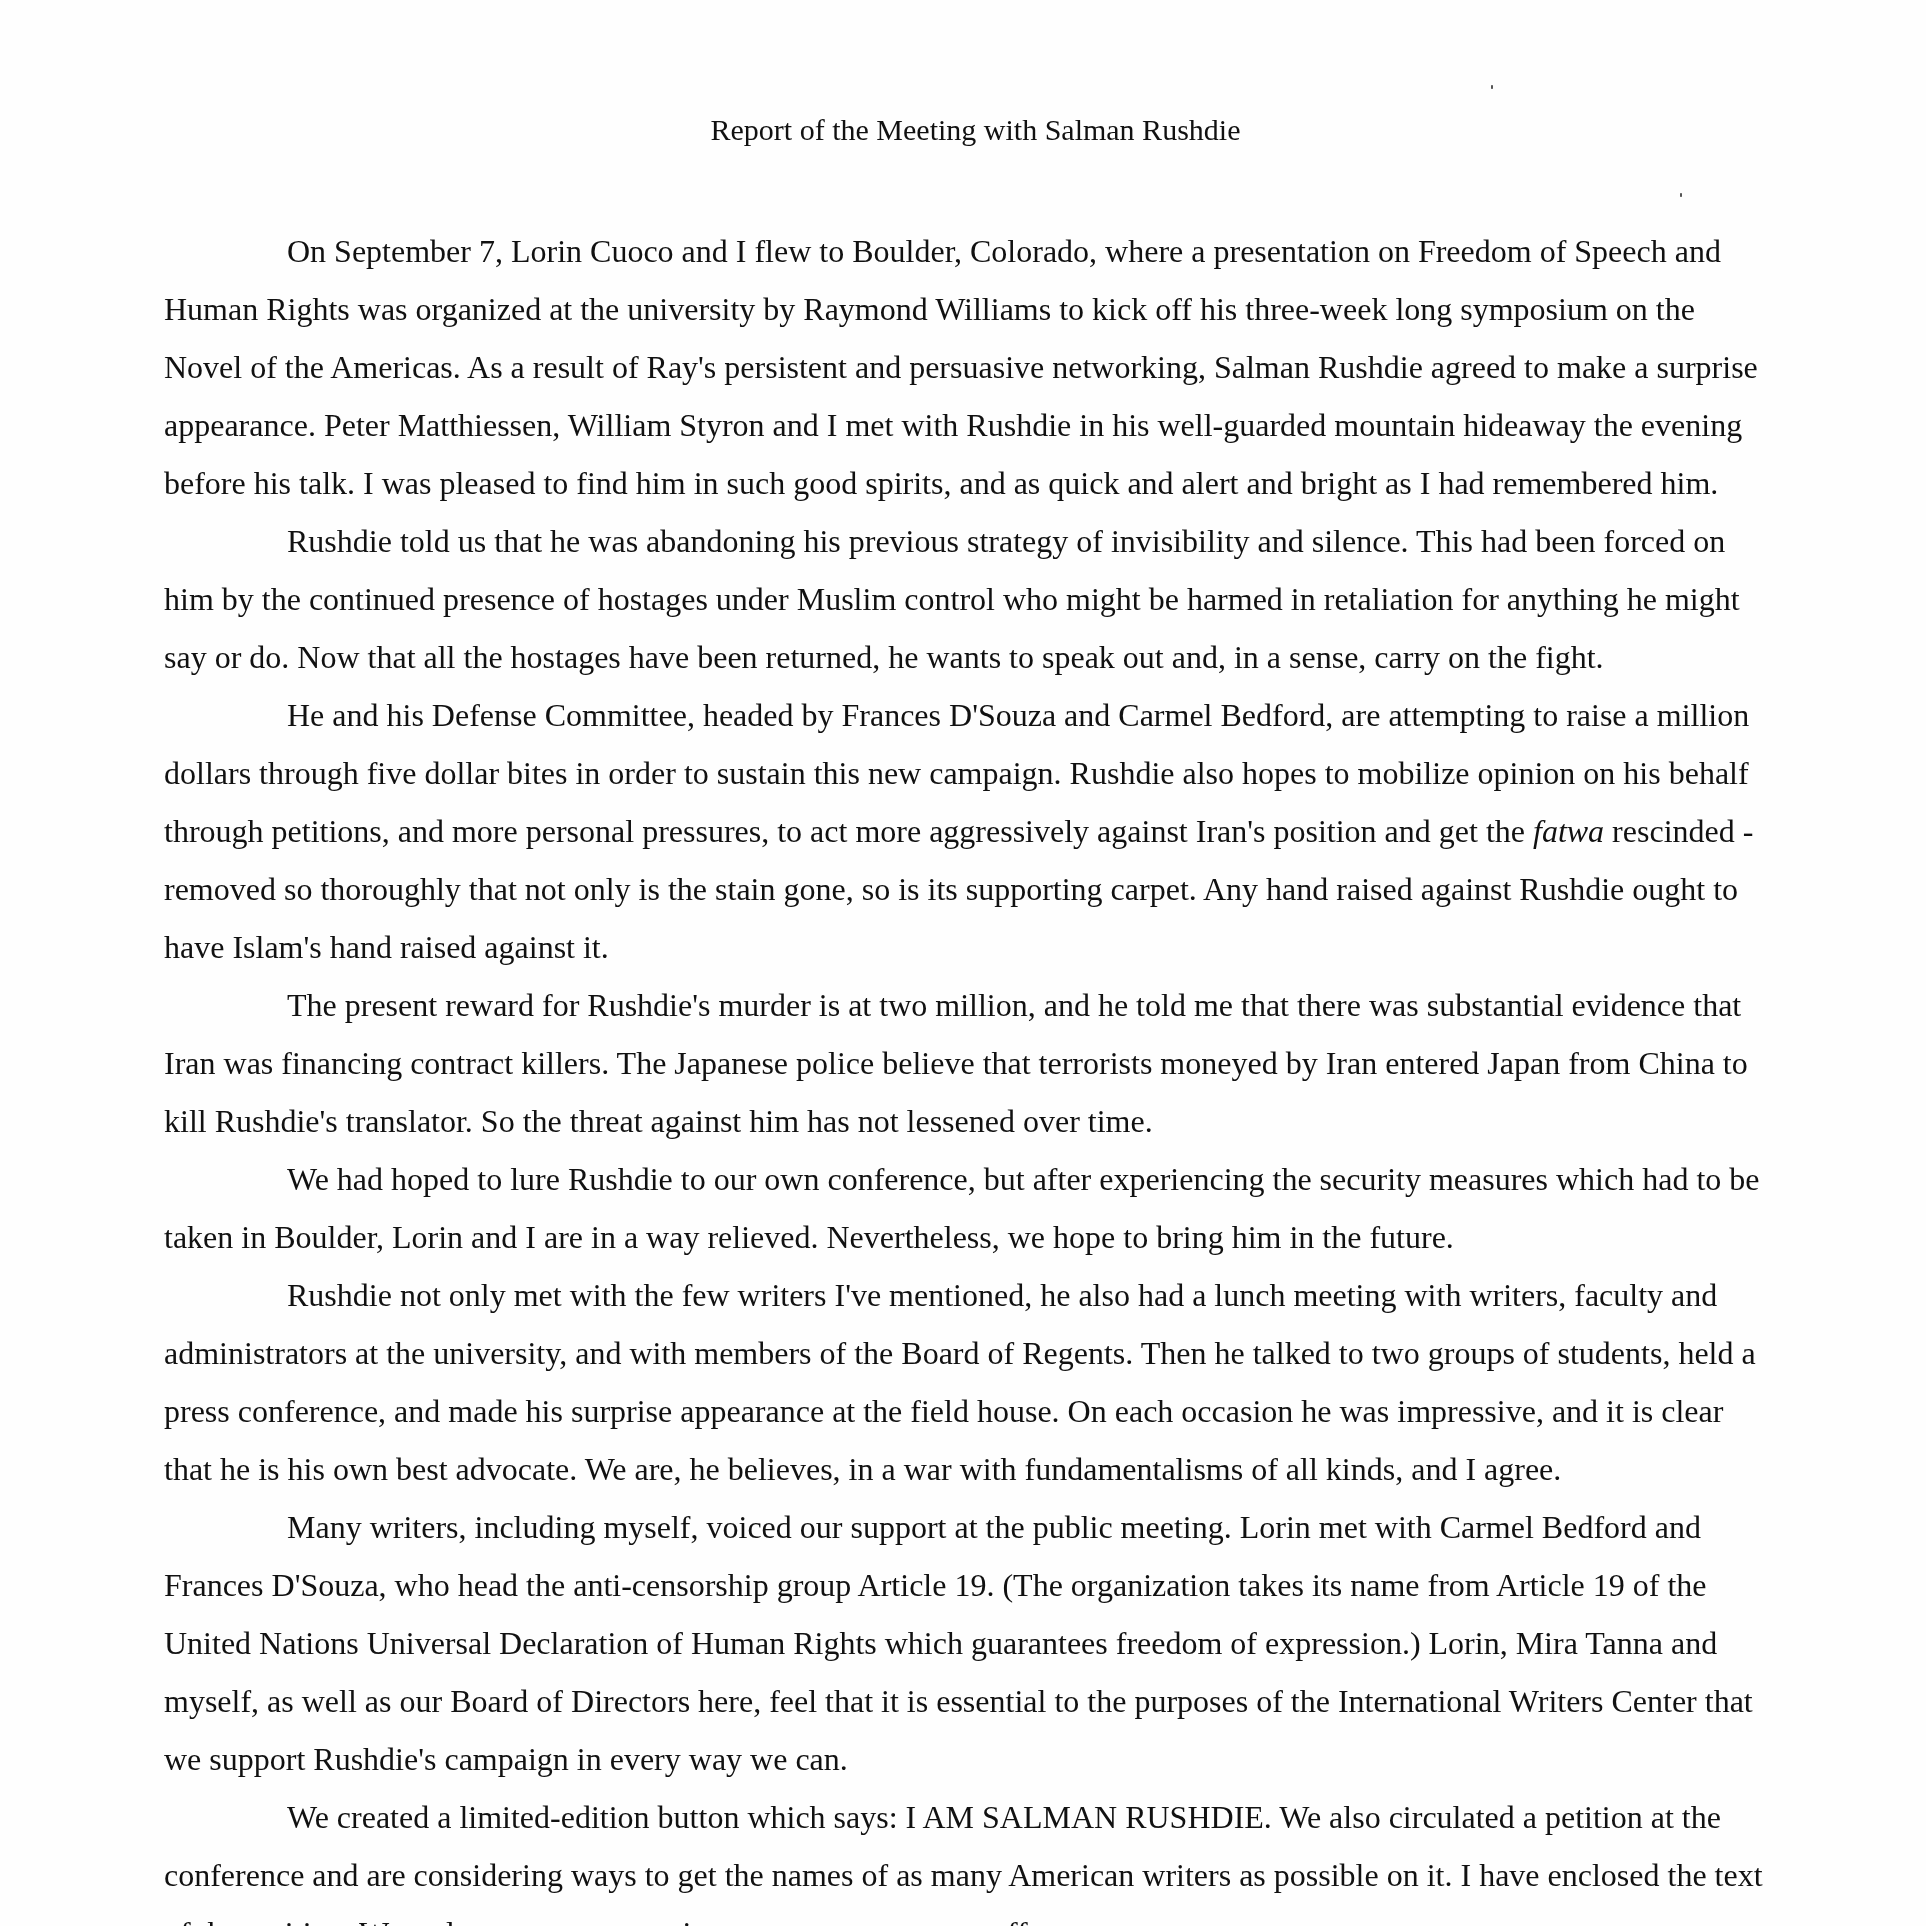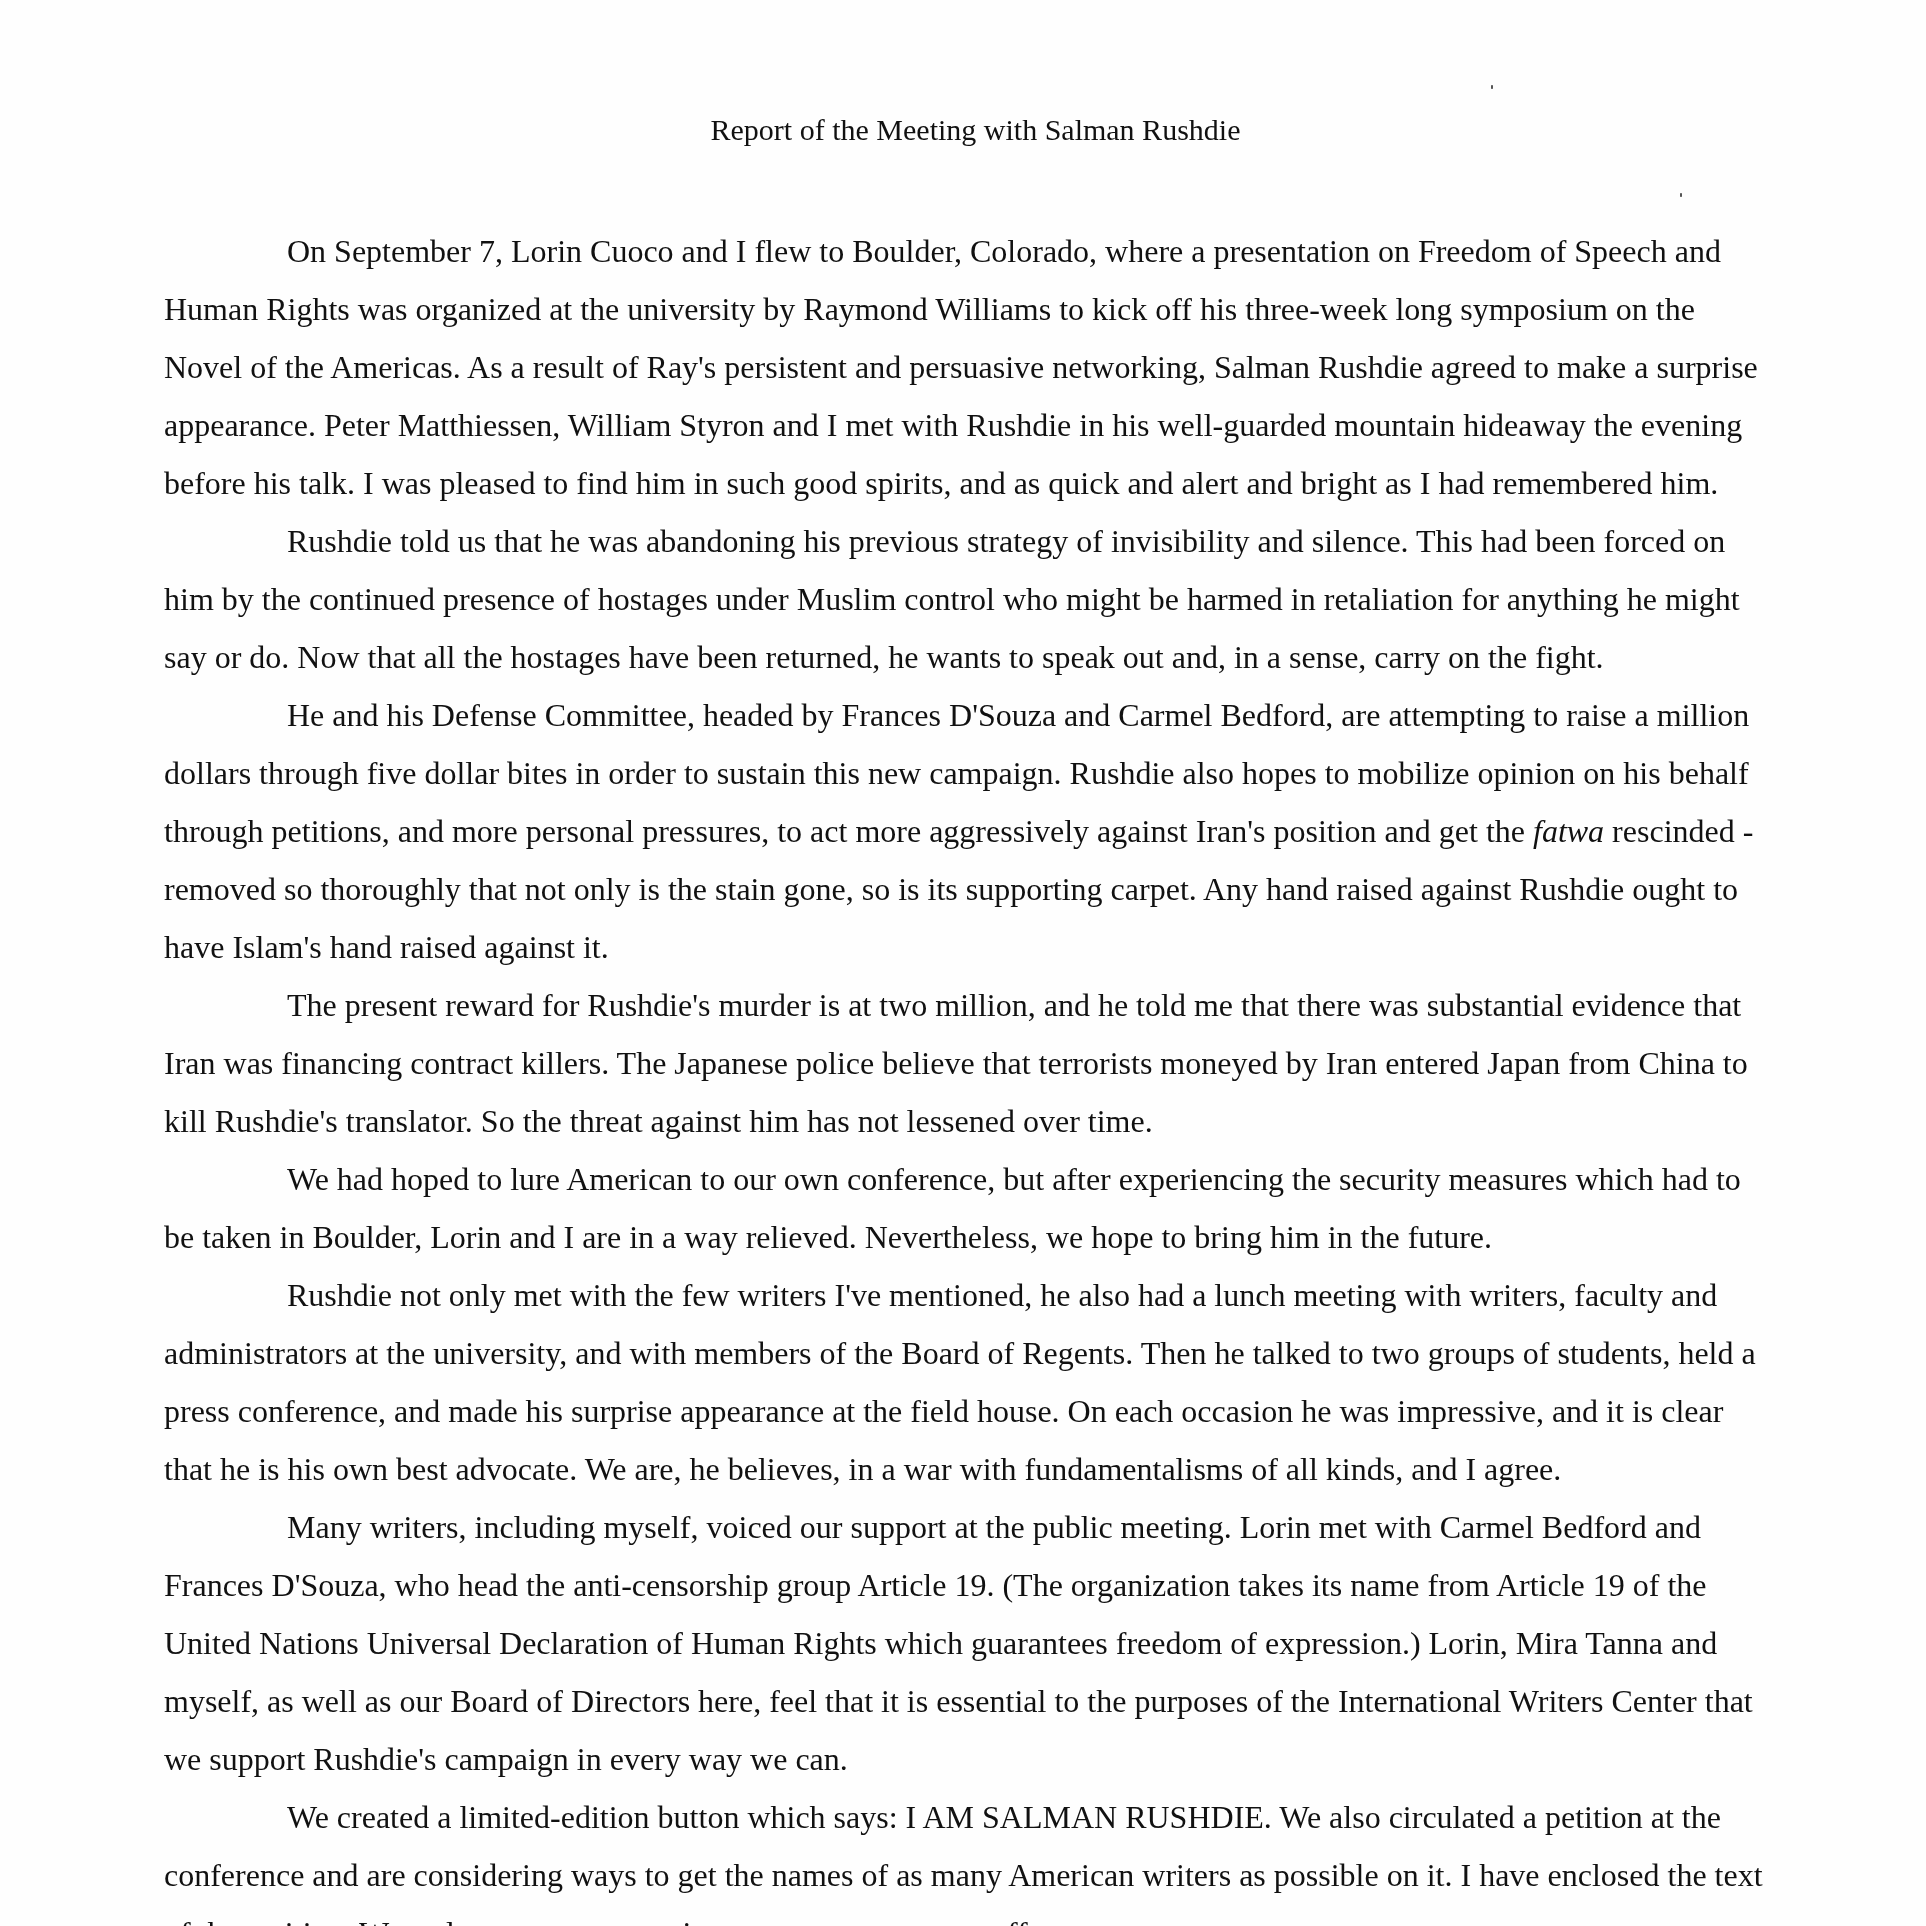--- a/index.html
+++ b/index.html
@@ -58,21 +58,21 @@
 
 <div class="page">
 
   <div class="title">Report of the Meeting with Salman Rushdie</div>
 
   <div class="body-text">
     <p class="para">On September 7, Lorin Cuoco and I flew to Boulder, Colorado, where a presentation on Freedom of Speech and Human Rights was organized at the university by Raymond Williams to kick off his three-week long symposium on the Novel of the Americas. As a result of Ray's persistent and persuasive networking, Salman Rushdie agreed to make a surprise appearance. Peter Matthiessen, William Styron and I met with Rushdie in his well-guarded mountain hideaway the evening before his talk. I was pleased to find him in such good spirits, and as quick and alert and bright as I had remembered him.</p>
     <p class="para">Rushdie told us that he was abandoning his previous strategy of invisibility and silence. This had been forced on him by the continued presence of hostages under Muslim control who might be harmed in retaliation for anything he might say or do. Now that all the hostages have been returned, he wants to speak out and, in a sense, carry on the fight.</p>
     <p class="para"><span>He and his Defense Committee, headed by Frances D'Souza and Carmel Bedford, are attempting to raise a million dollars through five dollar bites in order to sustain this new campaign. Rushdie also hopes to mobilize opinion on his behalf through petitions, and more personal pressures, to act more aggressively against Iran's position and get the </span><em>fatwa</em><span> rescinded - removed so thoroughly that not only is the stain gone, so is its supporting carpet. Any hand raised against Rushdie ought to have Islam's hand raised against it.</span></p>
     <p class="para">The present reward for Rushdie's murder is at two million, and he told me that there was substantial evidence that Iran was financing contract killers. The Japanese police believe that terrorists moneyed by Iran entered Japan from China to kill Rushdie's translator. So the threat against him has not lessened over time.</p>
-    <p class="para">We had hoped to lure American to our own conference, but after experiencing the security measures which had to be taken in Boulder, Lorin and I are in a way relieved. Nevertheless, we hope to bring him in the future.</p>
+    <p class="para">We had hoped to lure Rushdie to our own conference, but after experiencing the security measures which had to be taken in Boulder, Lorin and I are in a way relieved. Nevertheless, we hope to bring him in the future.</p>
     <p class="para">Rushdie not only met with the few writers I've mentioned, he also had a lunch meeting with writers, faculty and administrators at the university, and with members of the Board of Regents. Then he talked to two groups of students, held a press conference, and made his surprise appearance at the field house. On each occasion he was impressive, and it is clear that he is his own best advocate. We are, he believes, in a war with fundamentalisms of all kinds, and I agree.</p>
     <p class="para">Many writers, including myself, voiced our support at the public meeting. Lorin met with Carmel Bedford and Frances D'Souza, who head the anti-censorship group Article 19. (The organization takes its name from Article 19 of the United Nations Universal Declaration of Human Rights which guarantees freedom of expression.) Lorin, Mira Tanna and myself, as well as our Board of Directors here, feel that it is essential to the purposes of the International Writers Center that we support Rushdie's campaign in every way we can.</p>
     <p class="para">We created a limited-edition button which says: I AM SALMAN RUSHDIE. We also circulated a petition at the conference and are considering ways to get the names of as many American writers as possible on it. I have enclosed the text of the petition. We welcome any suggestions or support you can offer.</p>
 
   </div>
 
   <span class="speck" style="left:1491px;top:85px;"></span>
   <span class="speck" style="left:1680px;top:193px;"></span>
 
 </div>

